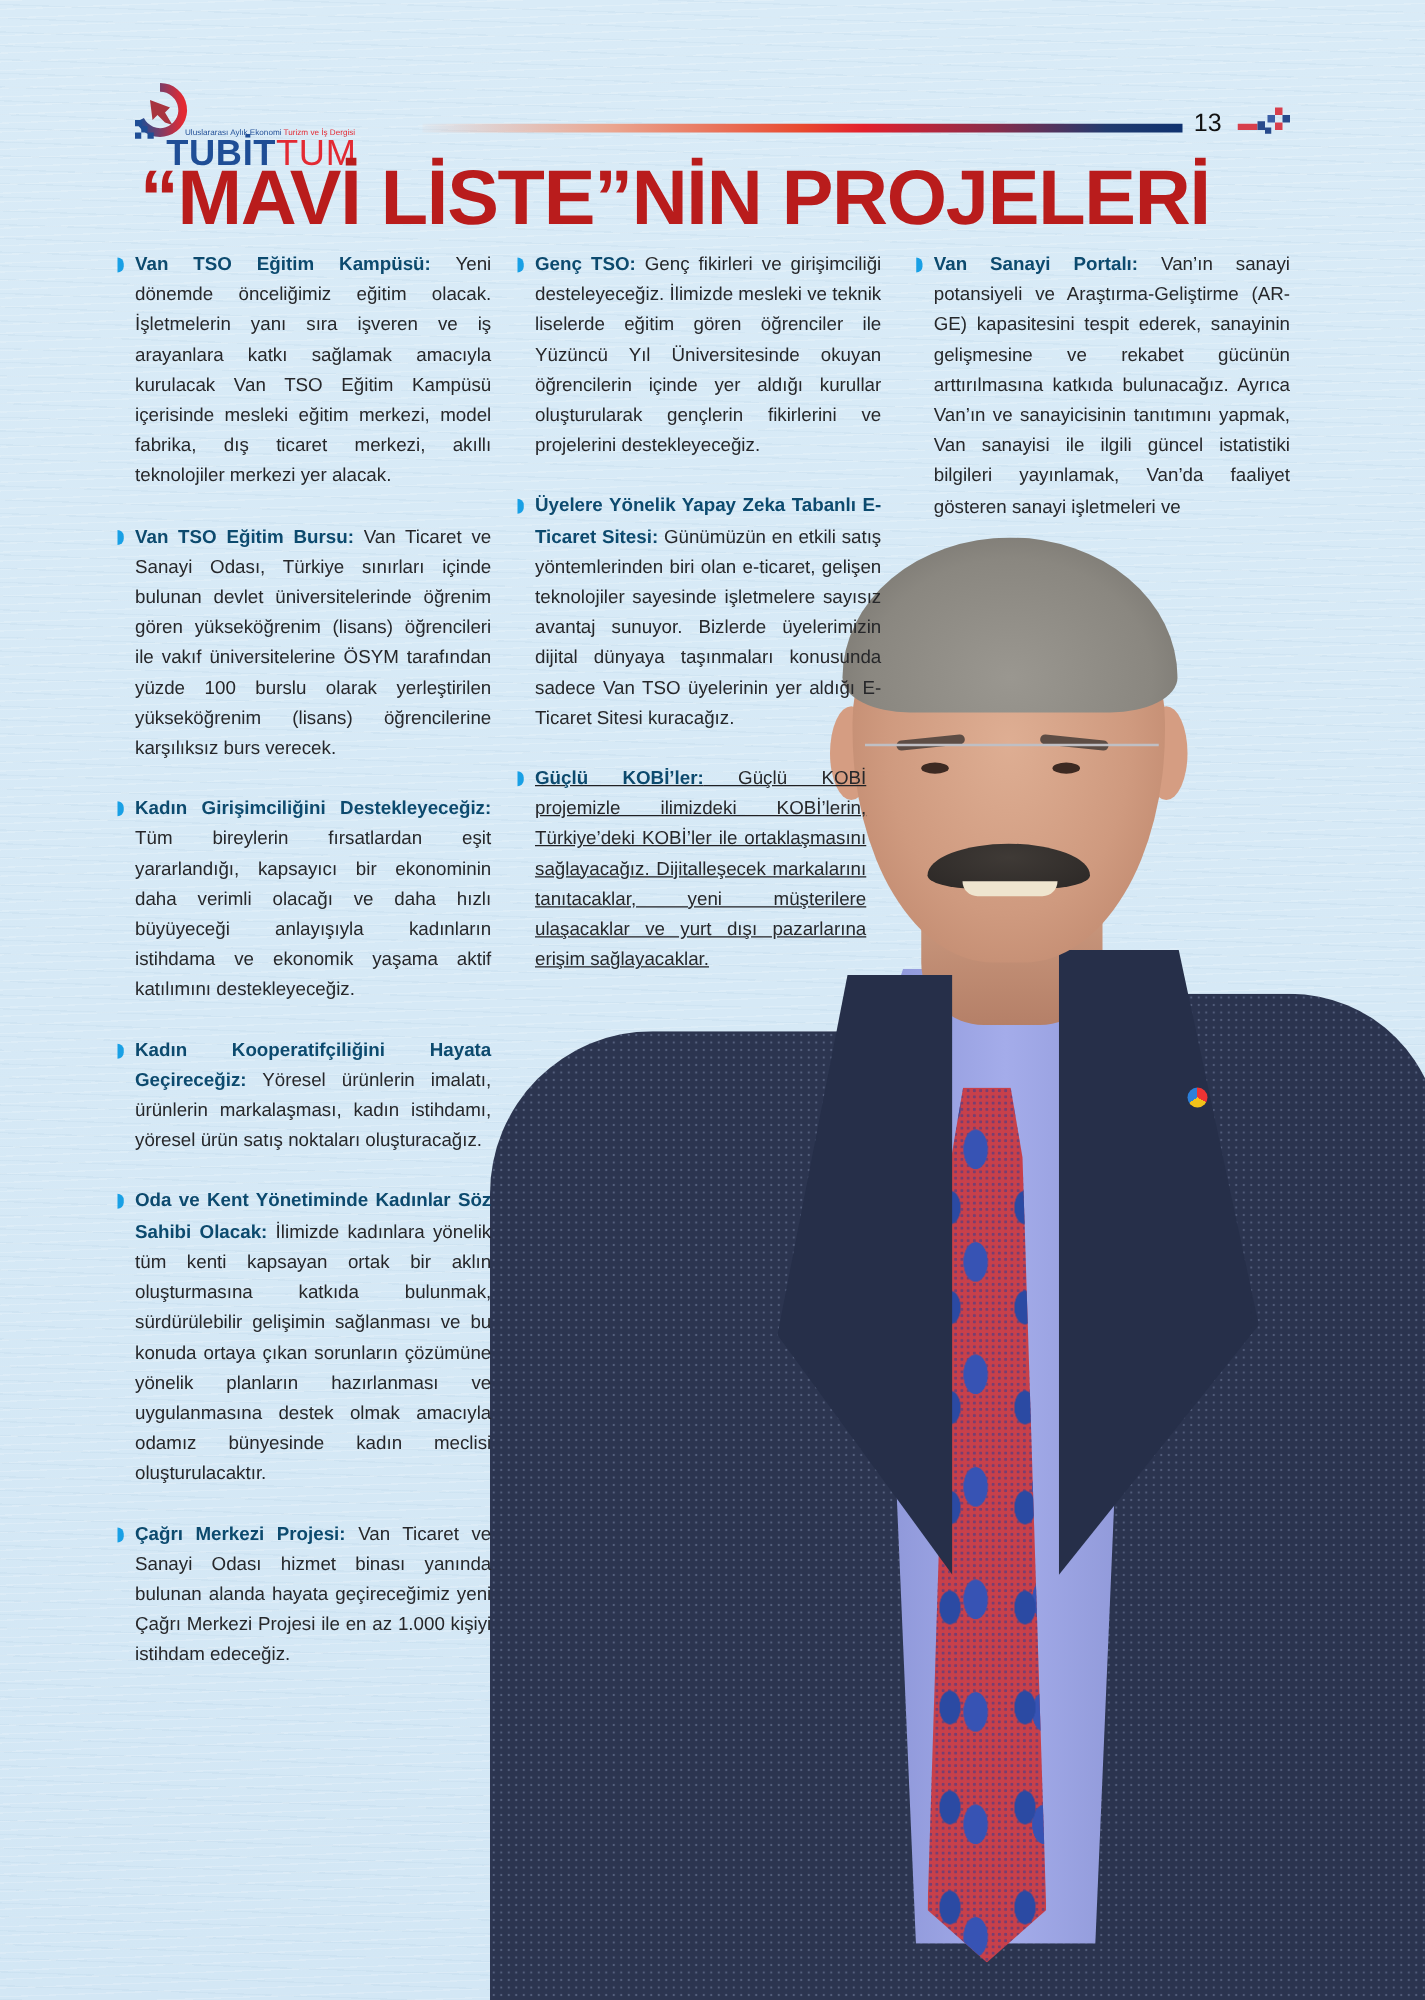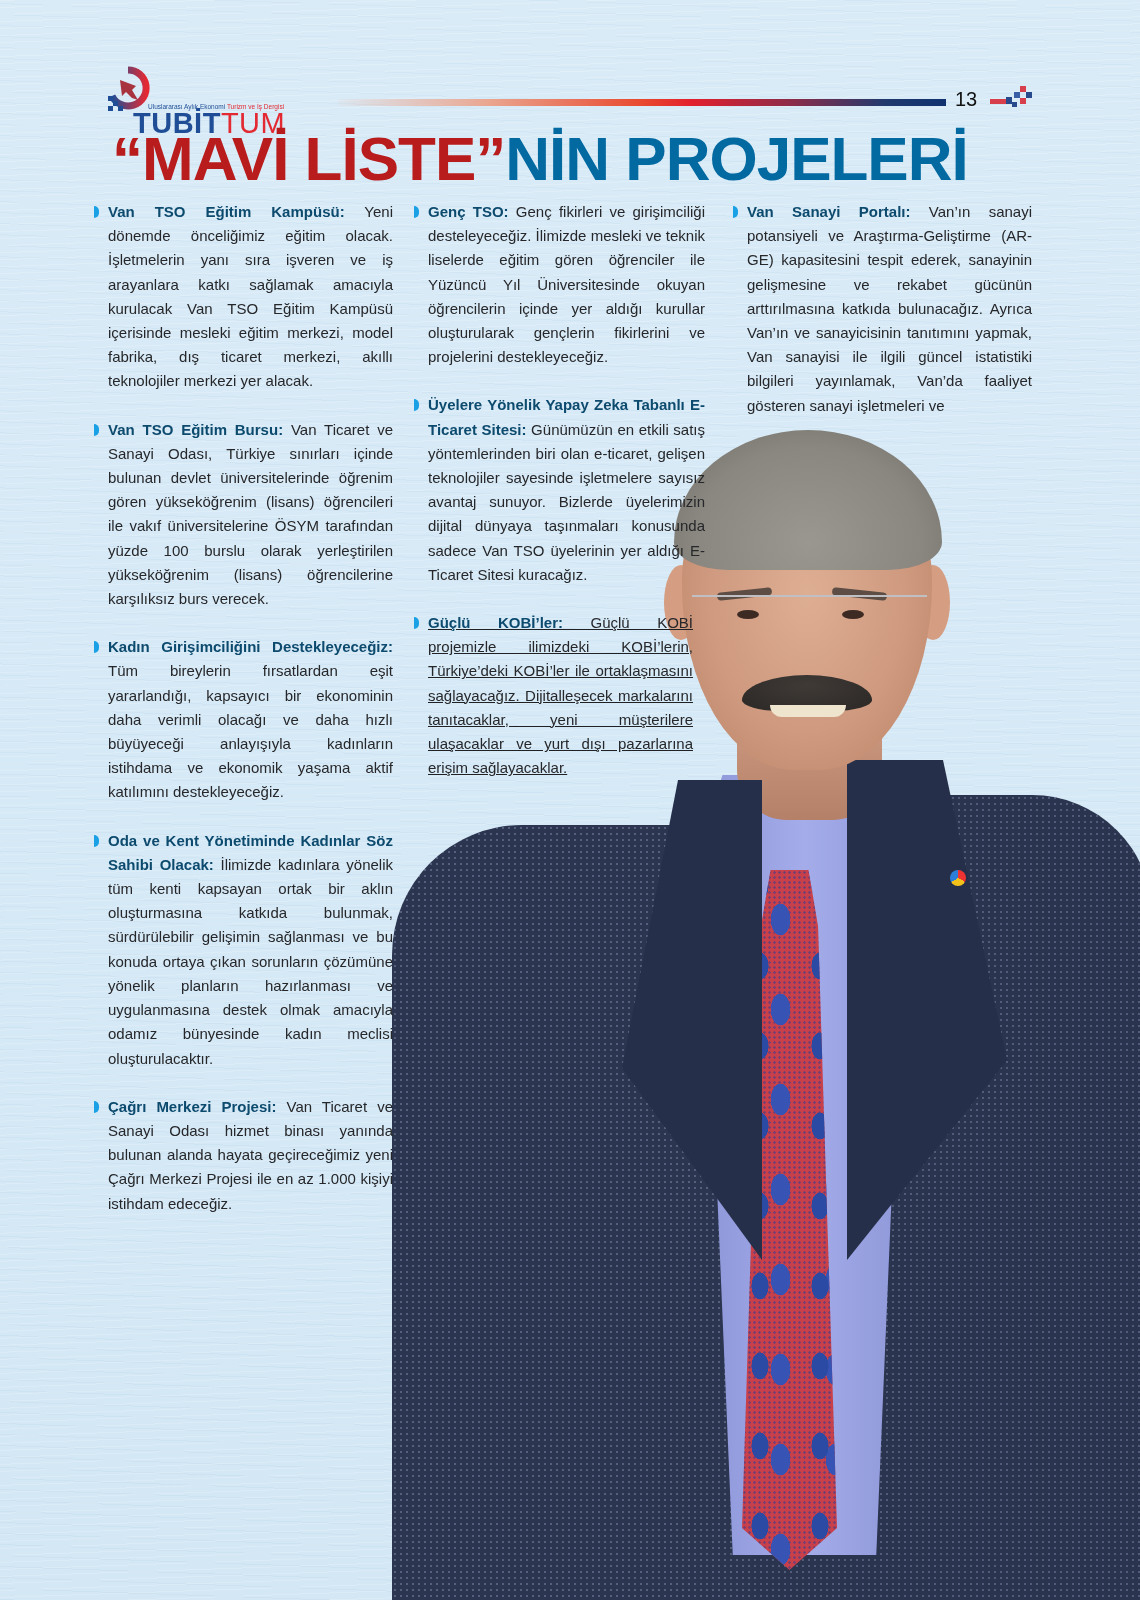--- a/index.html
+++ b/index.html
@@ -31,21 +31,21 @@
   .page-number { position: absolute; left: 955px; top: 88px; font-size: 20px; color: #111; }
   .corner-deco { position: absolute; left: 990px; top: 84px; width: 44px; height: 26px; }
 
   
   .title {
     position: absolute; left: 112px; top: 124px; width: 900px;
     font-size: 62px; font-weight: 700; letter-spacing: -1px; line-height: 70px;
     white-space: nowrap;
   }
   .title .t-light { color: #b91c1c; }
-  .title .t-dark { color: #0369a1; }
+  .title .t-dark { color: #b91c1c; }
 
   
   .col { position: absolute; top: 200px; font-size: 15px; line-height: 24.2px; color: #202124; }
   .col-1 { left: 93px; width: 300px; }
   .col-2 { left: 413px; width: 292px; }
   .col-3 { left: 732px; width: 300px; }
   .item { margin: 0 0 24px 0; padding-left: 15px; position: relative; text-align: justify; }
   .item .bullet {
     position: absolute; left: 0; top: 6px; width: 7px; height: 12px;
     color: #19a0e5; font-weight: 700; font-size: 13px; line-height: 12px;
@@ -196,20 +196,21 @@
   <div class="p-eye-l"></div>
   <div class="p-eye-r"></div>
   <div class="p-mustache"></div>
   <div class="p-teeth"></div>
 </div>
 
 <div class="col col-1">
   <p class="item"><span class="bullet"></span><span class="head">Van TSO Eğitim Kampüsü:</span><span class="body"> Yeni dönemde önceliğimiz eğitim olacak. İşletmelerin yanı sıra işveren ve iş arayanlara katkı sağlamak amacıyla kurulacak Van TSO Eğitim Kampüsü içerisinde mesleki eğitim merkezi, model fabrika, dış ticaret merkezi, akıllı teknolojiler merkezi yer alacak.</span></p>
   <p class="item"><span class="bullet"></span><span class="head">Van TSO Eğitim Bursu:</span><span class="body"> Van Ticaret ve Sanayi Odası, Türkiye sınırları içinde bulunan devlet üniversitelerinde öğrenim gören yükseköğrenim (lisans) öğrencileri ile vakıf üniversitelerine ÖSYM tarafından yüzde 100 burslu olarak yerleştirilen yükseköğrenim (lisans) öğrencilerine karşılıksız burs verecek.</span></p>
   <p class="item"><span class="bullet"></span><span class="head">Kadın Girişimciliğini Destekleyeceğiz:</span><span class="body"> Tüm bireylerin fırsatlardan eşit yararlandığı, kapsayıcı bir ekonominin daha verimli olacağı ve daha hızlı büyüyeceği anlayışıyla kadınların istihdama ve ekonomik yaşama aktif katılımını destekleyeceğiz.</span></p>
+  <p class="item"><span class="bullet"></span><span class="head">Kadın Kooperatifçiliğini Hayata Geçireceğiz:</span><span class="body"> Yöresel ürünlerin imalatı, ürünlerin markalaşması, kadın istihdamı, yöresel ürün satış noktaları oluşturacağız.</span></p>
   <p class="item"><span class="bullet"></span><span class="head">Oda ve Kent Yönetiminde Kadınlar Söz Sahibi Olacak:</span><span class="body"> İlimizde kadınlara yönelik tüm kenti kapsayan ortak bir aklın oluşturmasına katkıda bulunmak, sürdürülebilir gelişimin sağlanması ve bu konuda ortaya çıkan sorunların çözümüne yönelik planların hazırlanması ve uygulanmasına destek olmak amacıyla odamız bünyesinde kadın meclisi oluşturulacaktır.</span></p>
   <p class="item"><span class="bullet"></span><span class="head">Çağrı Merkezi Projesi:</span><span class="body"> Van Ticaret ve Sanayi Odası hizmet binası yanında bulunan alanda hayata geçireceğimiz yeni Çağrı Merkezi Projesi ile en az 1.000 kişiyi istihdam edeceğiz.</span></p>
 </div>
 
 <div class="col col-2">
   <p class="item"><span class="bullet"></span><span class="head">Genç TSO:</span><span class="body"> Genç fikirleri ve girişimciliği desteleyeceğiz. İlimizde mesleki ve teknik liselerde eğitim gören öğrenciler ile Yüzüncü Yıl Üniversitesinde okuyan öğrencilerin içinde yer aldığı kurullar oluşturularak gençlerin fikirlerini ve projelerini destekleyeceğiz.</span></p>
   <p class="item wrap-narrow"><span class="bullet"></span><span class="head">Üyelere Yönelik Yapay Zeka Tabanlı E-Ticaret Sitesi:</span><span class="body"> Günümüzün en etkili satış yöntemlerinden biri olan e-ticaret, gelişen teknolojiler sayesinde işletmelere sayısız avantaj sunuyor. Bizlerde üyelerimizin dijital dünyaya taşınmaları konusunda sadece Van TSO üyelerinin yer aldığı E-Ticaret Sitesi kuracağız.</span></p>
   <p class="item wrap-narrow" style="max-width:265px;text-decoration:underline;"><span class="bullet"></span><span class="head">Güçlü KOBİ’ler:</span><span class="body"> Güçlü KOBİ projemizle ilimizdeki KOBİ’lerin, Türkiye’deki KOBİ’ler ile ortaklaşmasını sağlayacağız. Dijitalleşecek markalarını tanıtacaklar, yeni müşterilere ulaşacaklar ve yurt dışı pazarlarına erişim sağlayacaklar.</span></p>
 </div>
 

